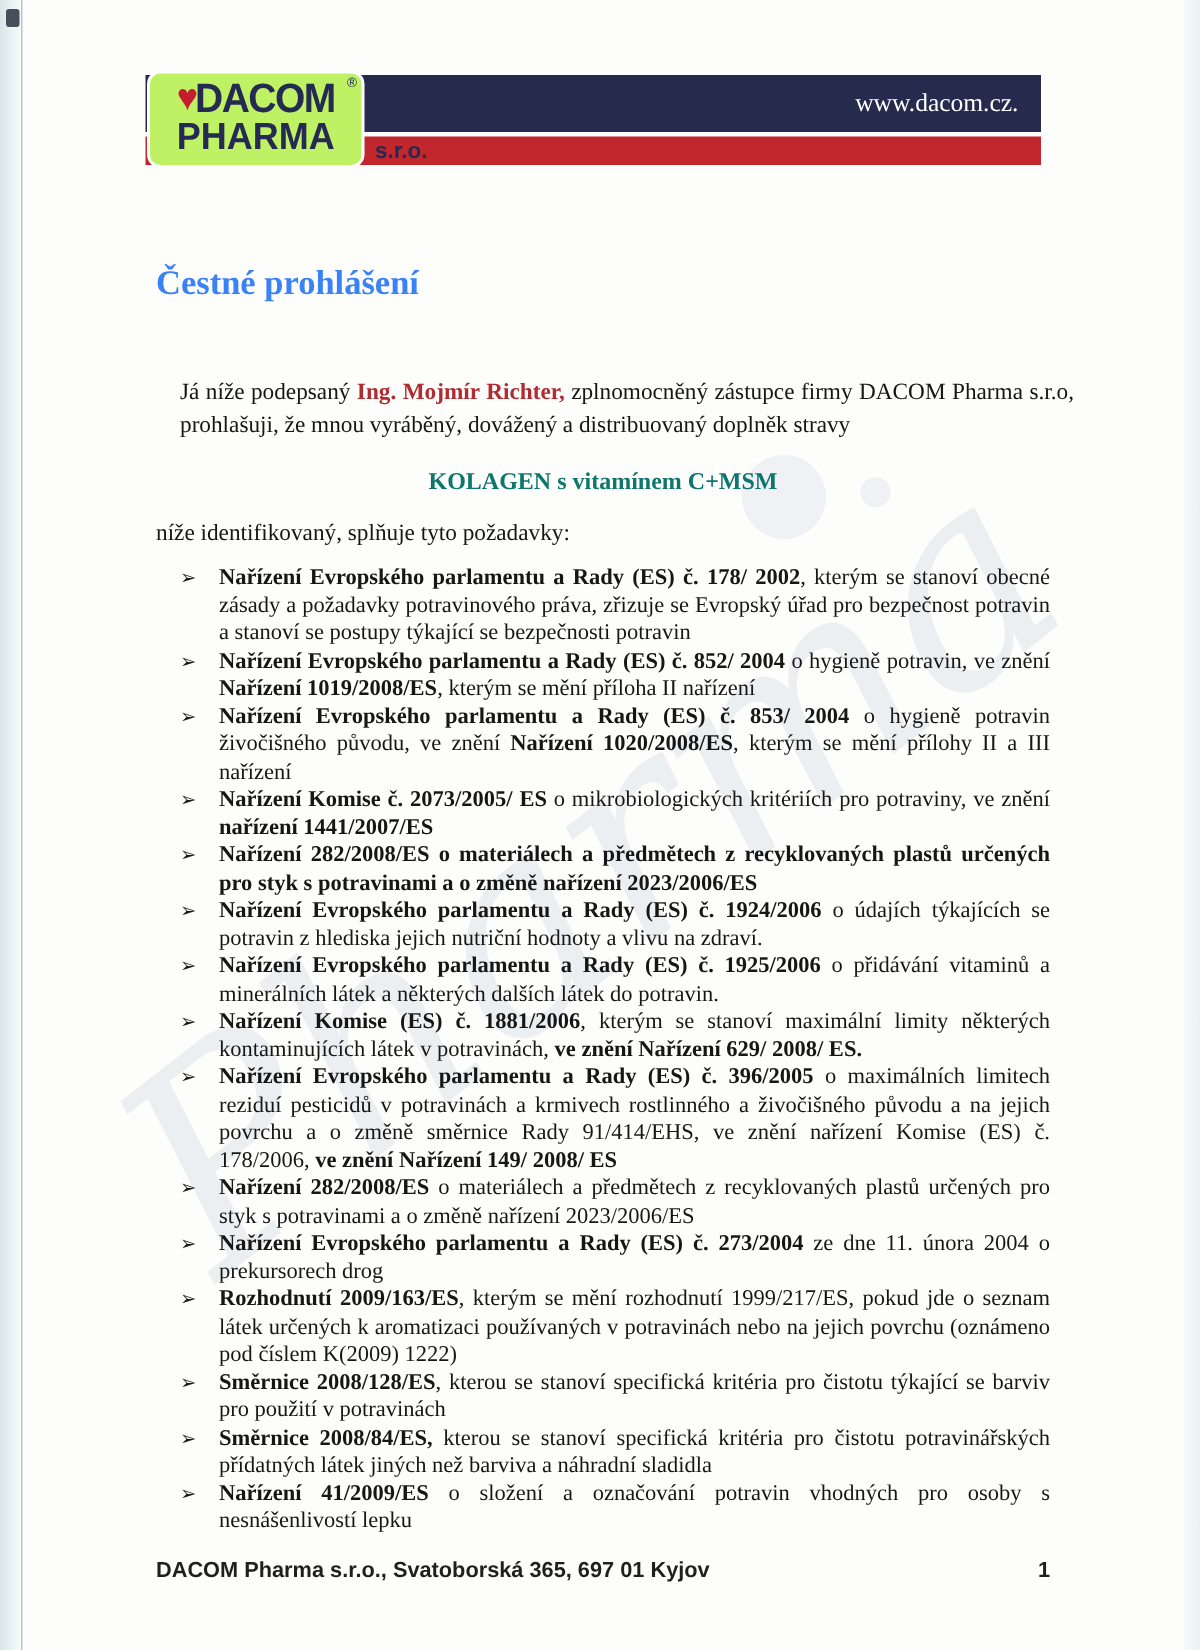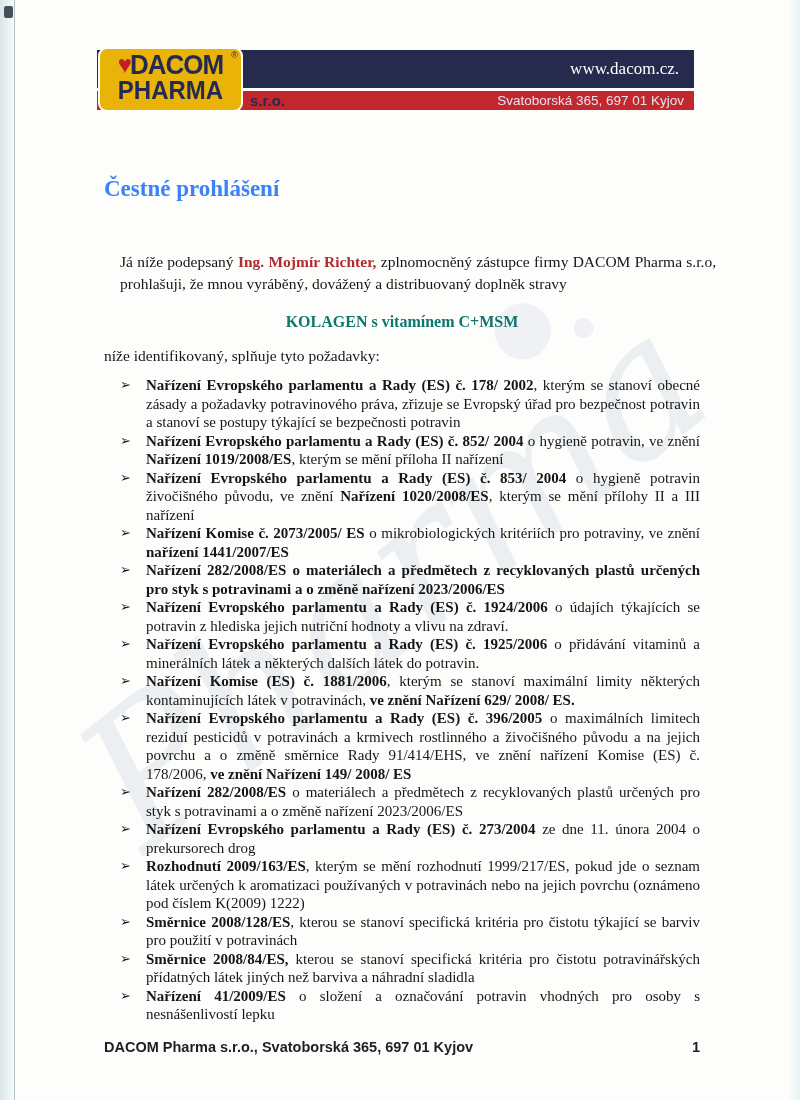--- a/index.html
+++ b/index.html
@@ -24,21 +24,21 @@
     background:#47505a; border-radius:2px;
   }
   
   .watermark { position:absolute; inset:0; pointer-events:none; z-index:1; }
   
   .header { position:absolute; left:97px; top:50px; width:597px; height:62px; z-index:2; }
   .bar-navy { position:absolute; left:0; right:0; top:0; height:38px; background:#262b4e; }
   .bar-red  { position:absolute; left:0; right:0; top:41px; height:19px; background:#c1272d; }
   .logo-badge {
     position:absolute; left:3px; top:-1px; width:141px; height:61px;
-    background:#eab308; border-radius:7px; z-index:3; text-align:center;
+    background:#bef264; border-radius:7px; z-index:3; text-align:center;
     box-shadow:0 0 0 2px #ffffff;
   }
   .logo-line1 {
     margin-top:3px; font-family:"Liberation Sans", sans-serif; font-weight:bold;
     font-size:26px; line-height:26px; color:#252a52; letter-spacing:-1px;
     transform:scaleY(1.05);
   }
   .logo-heart { color:#c41e2d; font-size:24px; margin-right:-1px; vertical-align:1px; }
   .logo-reg { position:absolute; right:3px; top:1px; font-size:9px; color:#252a52;
     font-family:"Liberation Sans", sans-serif; }
@@ -114,21 +114,20 @@
   <div class="header">
     <div class="bar-navy"></div>
     <div class="bar-red"></div>
     <div class="logo-badge">
       <div class="logo-line1"><span class="logo-heart">♥</span><span>DACOM</span></div>
       <div class="logo-line2">PHARMA</div>
       <span class="logo-reg">®</span>
     </div>
     <div class="sro">s.r.o.</div>
     <div class="website">www.dacom.cz.</div>
-    <div class="address">Svatoborská 365, 697 01 Kyjov</div>
   </div>
 
   <h1 class="doc-title">Čestné prohlášení</h1>
 
   <p class="intro"><span>Já níže podepsaný </span><span class="signer-name">Ing. Mojmír Richter,</span><span> zplnomocněný zástupce firmy DACOM Pharma s.r.o, prohlašuji, že mnou vyráběný, dovážený a distribuovaný doplněk stravy</span></p>
 
   <div class="product-heading">KOLAGEN s vitamínem C+MSM</div>
 
   <div class="lead">níže identifikovaný, splňuje tyto požadavky:</div>
 

